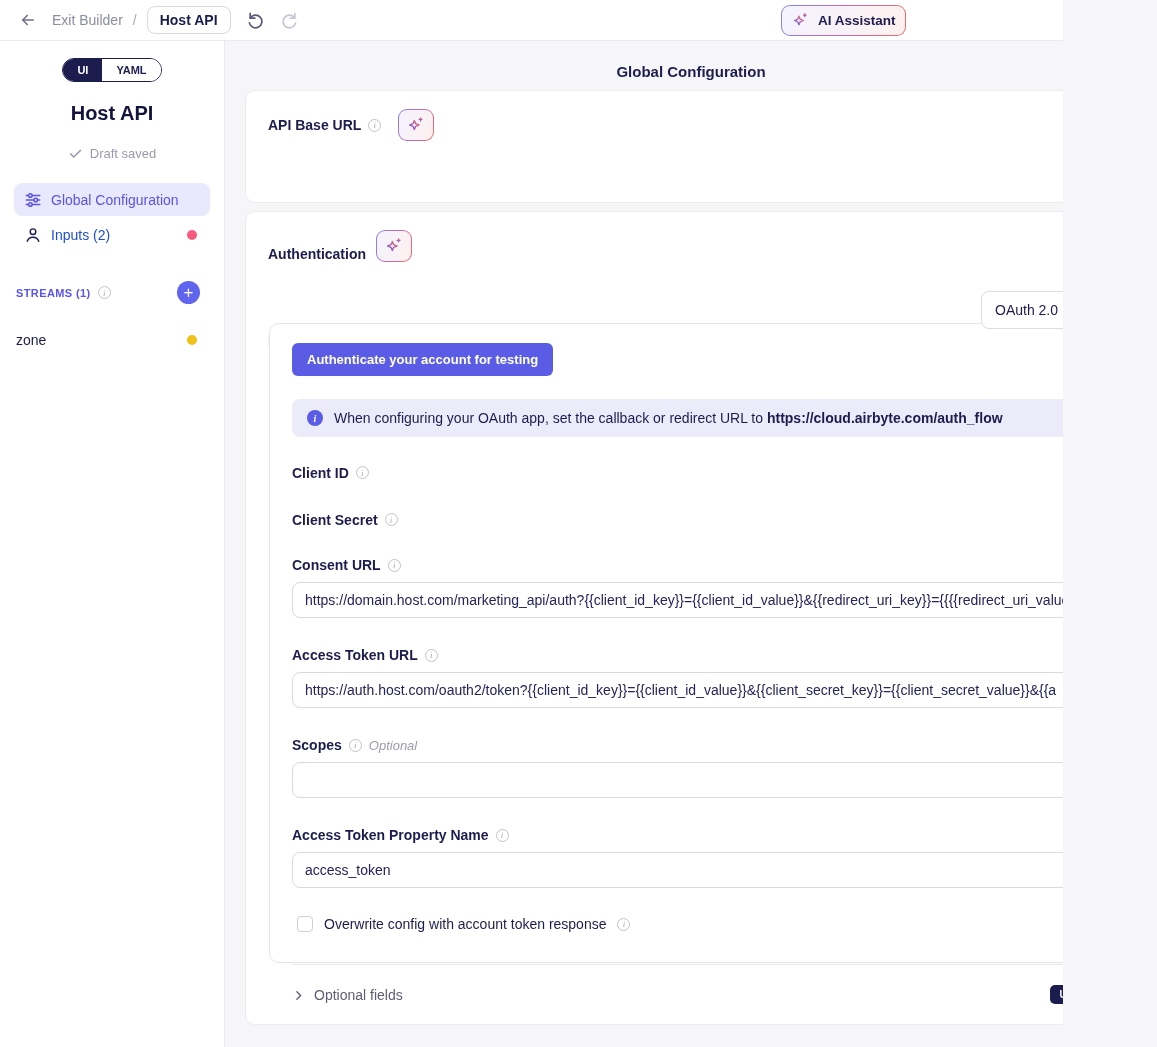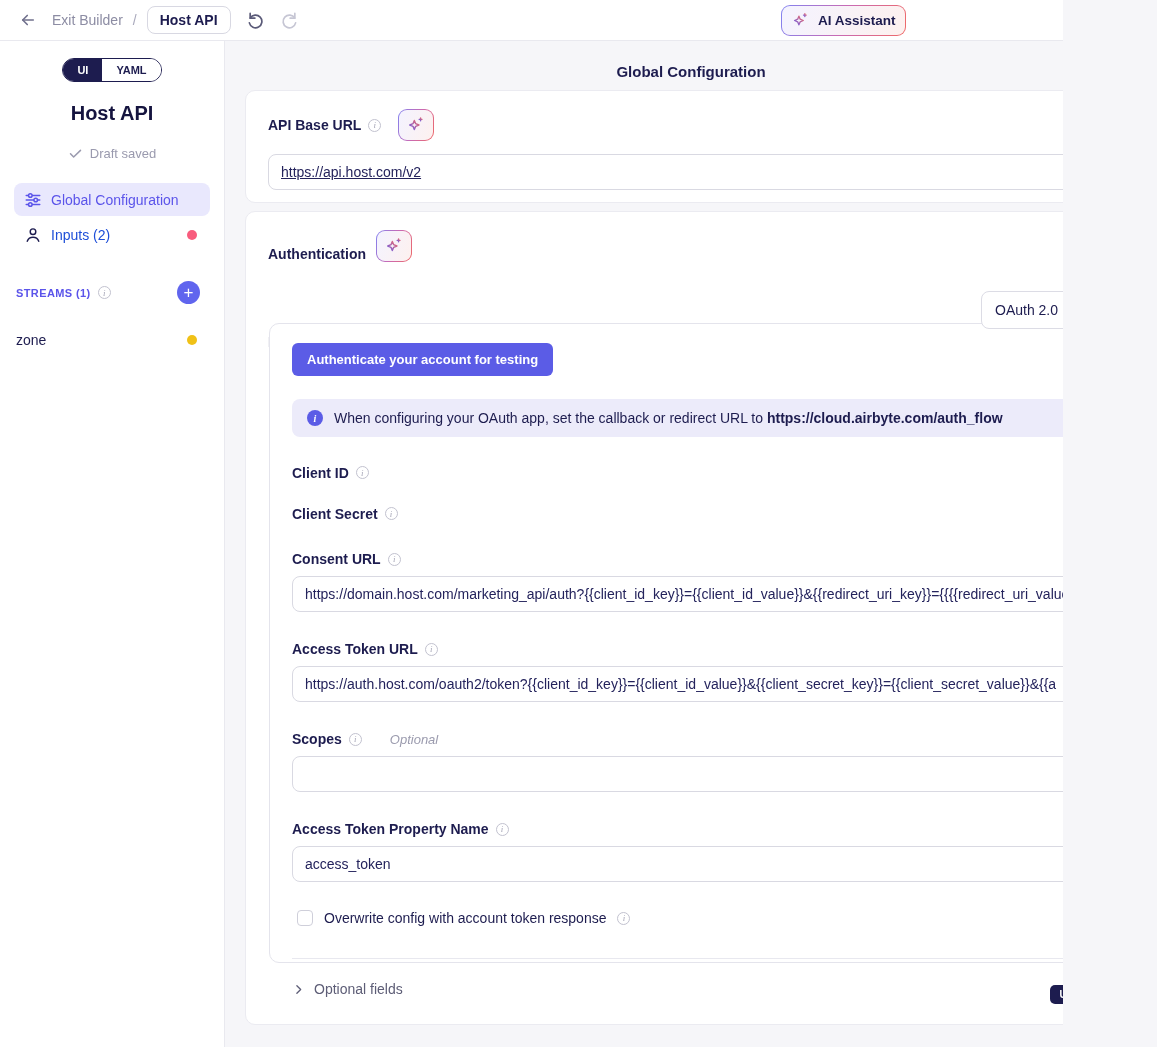--- a/index.html
+++ b/index.html
@@ -56,21 +56,21 @@
   .card { position:absolute; left:20px; width:897px; background:#fff; border:1px solid #ebebf1;
           border-radius:10px; }
   .card1 { top:49px; height:113px; padding:18px 22px; }
   .card2 { top:170px; height:814px; padding:18px 22px; }
 
   .label-row { display:flex; align-items:center; gap:7px; }
   .f-label { font-size:14px; font-weight:700; color:#1d1c4f; }
   .info-dot { width:13px; height:13px; border-radius:50%; border:1px solid #c2c2cf; color:#a7a7b8;
               font-size:9px; font-style:italic; font-family:"Liberation Serif",serif;
               display:inline-flex; align-items:center; justify-content:center; flex:none; }
-  .optional { font-size:13px; font-style:italic; color:#9b9bae; margin-left:21px; }
+  .optional { font-size:13px; font-style:italic; color:#9b9bae; margin-left:0; }
 
   .text-input { width:100%; height:36px; border:1px solid #d9d9e2; border-radius:8px; padding:0 12px;
                 font-size:14px; color:#24235c; font-family:inherit; background:#fff; outline:none; }
   .text-input.underline { text-decoration:underline; }
   .card1 .text-input { margin-top:13px; }
 
   .ai-sq { margin-left:10px; }
   .ai-sq .ai-chip-in { padding:5px 7px; }
 
   .sec-row { display:flex; align-items:flex-end; }
@@ -228,21 +228,20 @@
             <span>
               <svg width="20" height="20" viewBox="0 0 24 24" fill="none" stroke="url(#sparkGrad)" stroke-width="1.7" stroke-linejoin="round" stroke-linecap="round">
                   <path d="M10 6.5l1.6 3.9 3.9 1.6-3.9 1.6L10 17.5l-1.6-3.9-3.9-1.6 3.9-1.6z"></path>
                   <path d="M17.5 3.5v3.4M15.8 5.2h3.4"></path>
                   <path d="M19.5 9.8v1.8"></path>
                 </svg>
             </span>
           </span>
         </span>
       </div>
-      <input class="text-input underline" value="https://api.host.com/v2" style="">
     </div>
 
     <div class="card card2">
       <div class="sec-row">
         <span class="f-label">Authentication</span>
         <span class="ai-chip ai-sq">
           <span class="ai-chip-in">
             <span>
               <svg width="20" height="20" viewBox="0 0 24 24" fill="none" stroke="url(#sparkGrad)" stroke-width="1.7" stroke-linejoin="round" stroke-linecap="round">
                   <path d="M10 6.5l1.6 3.9 3.9 1.6-3.9 1.6L10 17.5l-1.6-3.9-3.9-1.6 3.9-1.6z"></path>
@@ -289,21 +288,21 @@
           <span class="f-label">Client ID</span>
           <span class="info-dot">i</span>
           <span class="user-ic">
             <svg width="17" height="17" viewBox="0 0 20 20" fill="none" stroke="#5b5ce6" stroke-width="1.7" stroke-linecap="round">
                 <circle cx="10" cy="6.3" r="3.1"></circle>
                 <path d="M3.6 17c1.3-3.4 4.4-4.4 6.4-4.4s5.1 1 6.4 4.4"></path>
               </svg>
           </span>
         </div>
 
-        <div class="field-row" style="margin-top:24px">
+        <div class="field-row" style="margin-top:30px">
           <span class="f-label">Client Secret</span>
           <span class="info-dot">i</span>
           <span class="user-ic">
             <svg width="17" height="17" viewBox="0 0 20 20" fill="none" stroke="#5b5ce6" stroke-width="1.7" stroke-linecap="round">
                 <circle cx="10" cy="6.3" r="3.1"></circle>
                 <path d="M3.6 17c1.3-3.4 4.4-4.4 6.4-4.4s5.1 1 6.4 4.4"></path>
               </svg>
           </span>
         </div>
 

